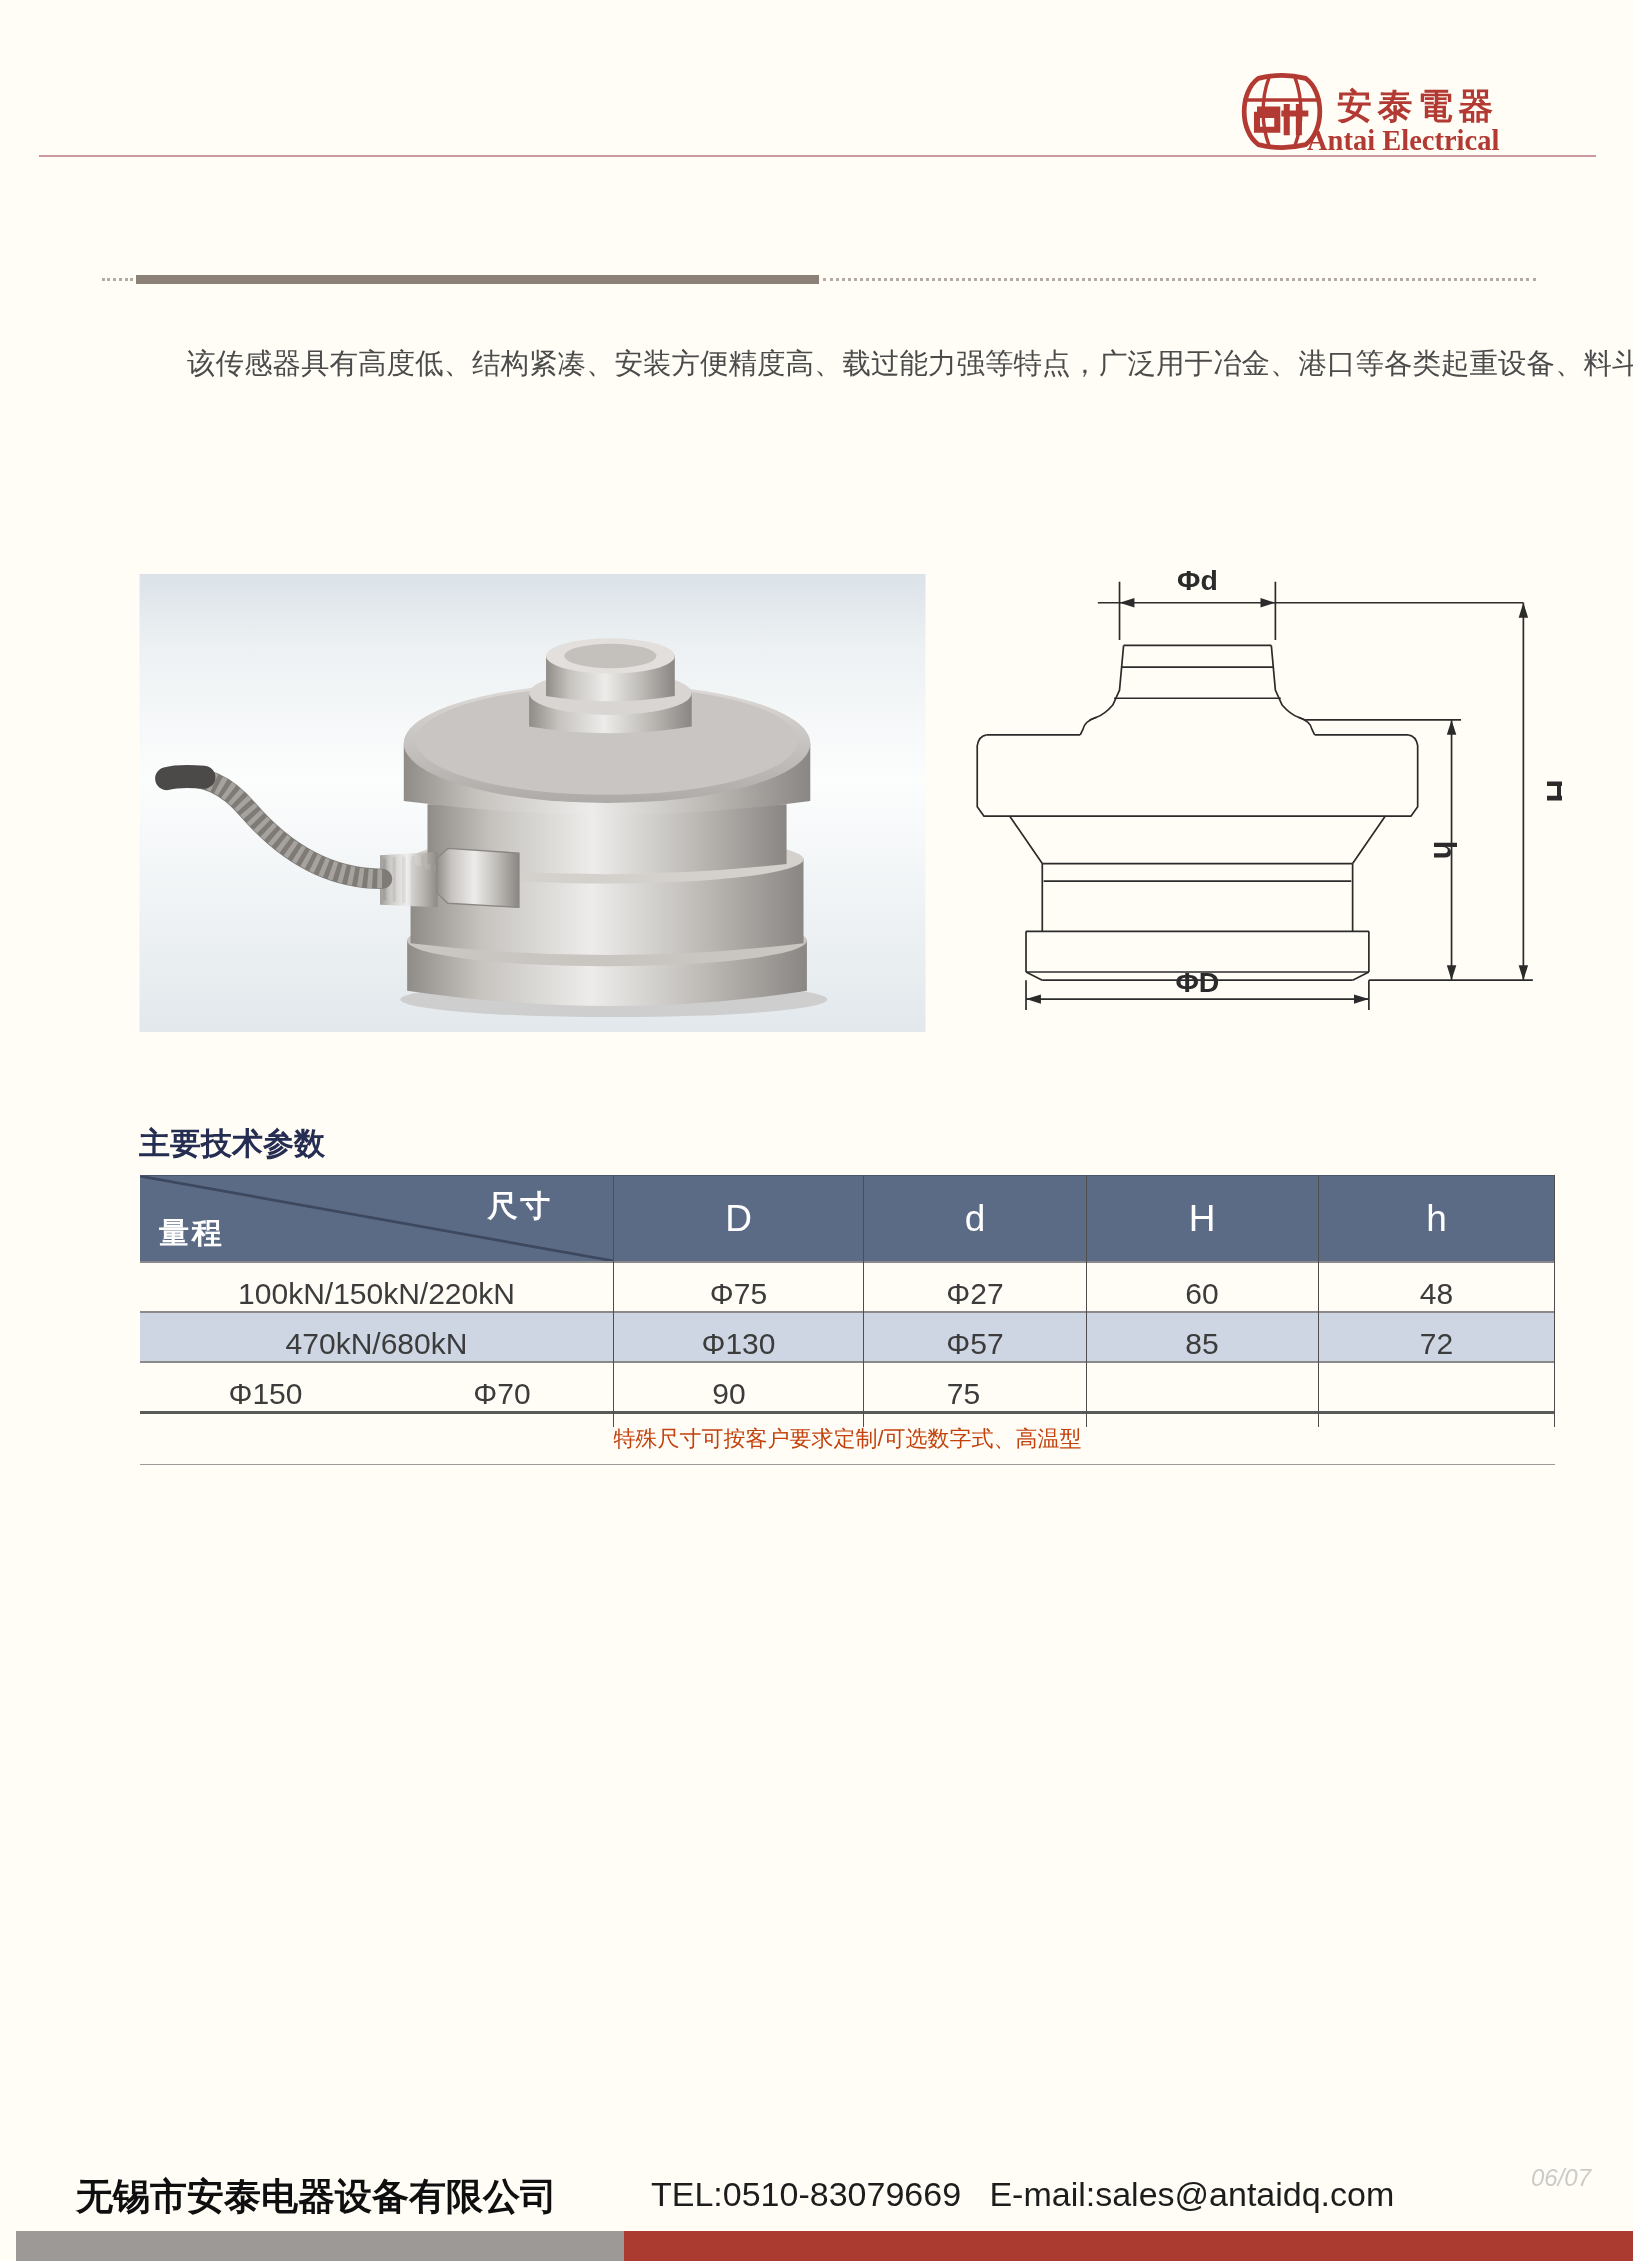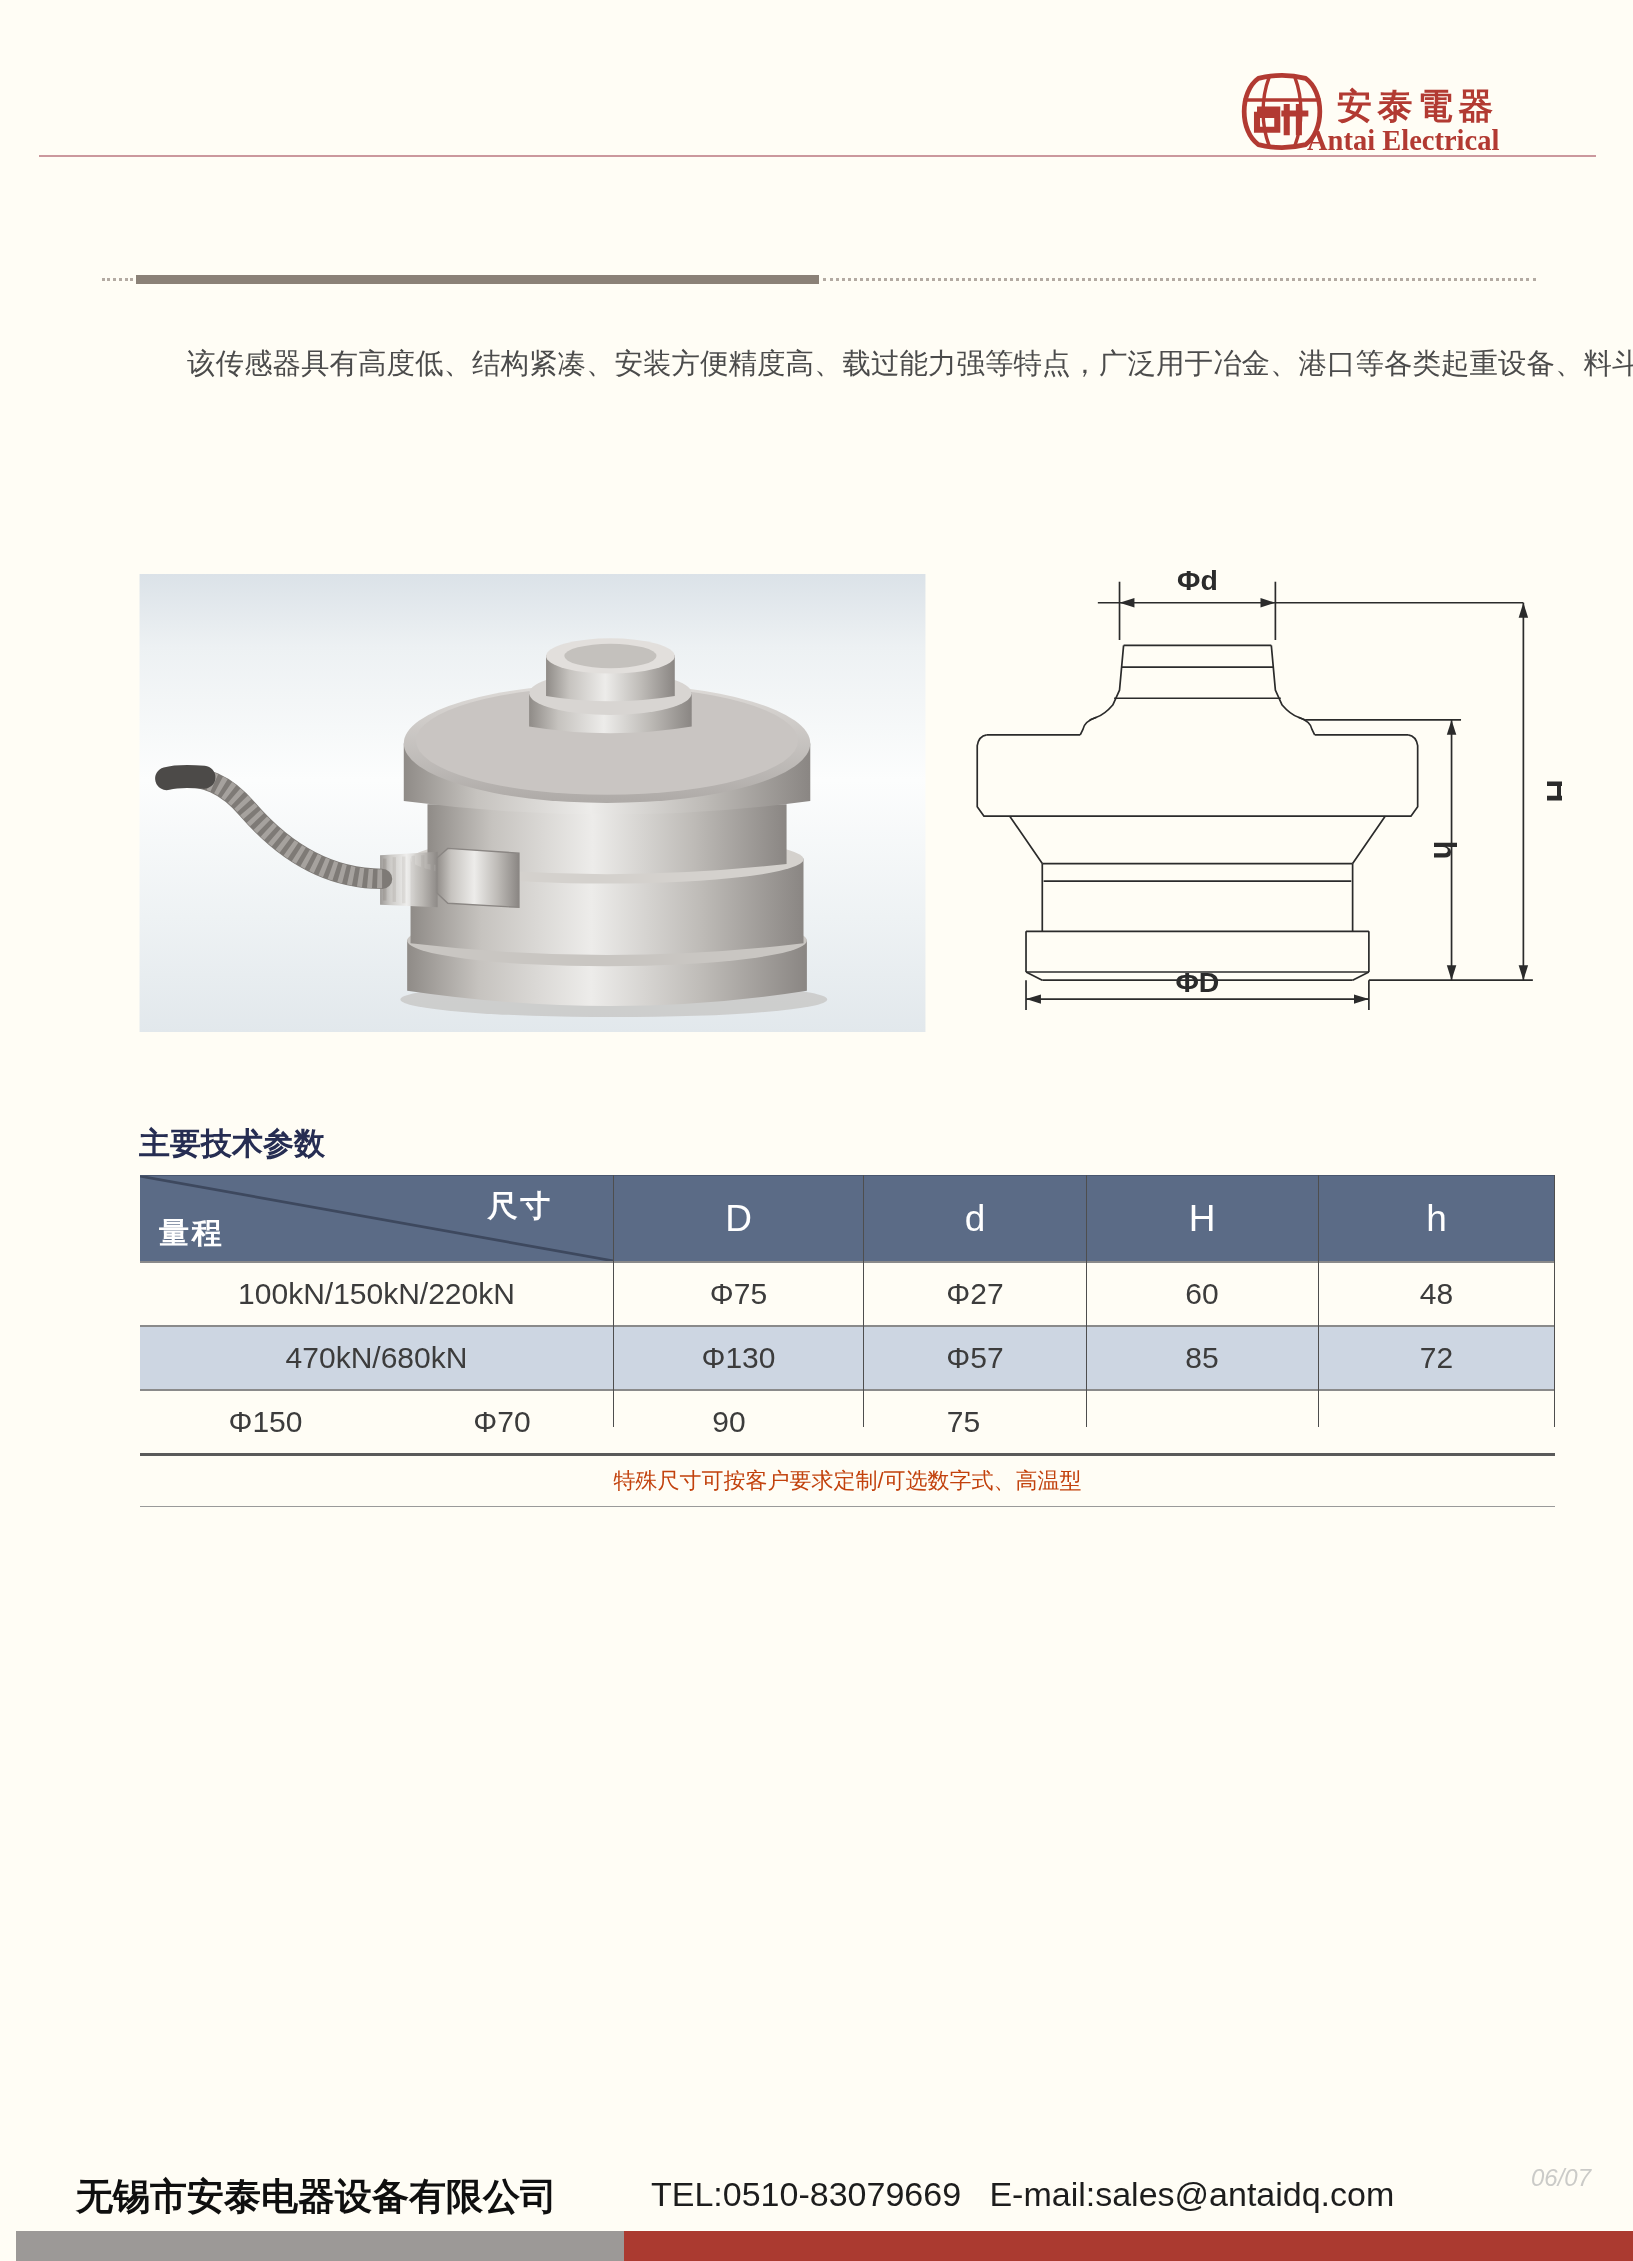--- a/index.html
+++ b/index.html
@@ -39,21 +39,21 @@
   
   .section-title{left:139px;top:1115px;font-size:31px;font-weight:700;color:#262d52;margin-top:8px;}
 
   
   .spec-table{left:140px;top:1175px;width:1415px;}
   .t-row{display:flex;width:1415px;}
   .t-header{height:85px;background:#5b6b86;border-top:1.4px solid #49566e;position:relative;}
   .t-divider{height:2px;background:#8a8a8a;}
   .t-divider-thick{height:2.7px;background:#5a5a5a;}
   .t-bottom{height:1.4px;background:#9a9a9a;}
-  .t-data{height:62px;align-items:center;}
+  .t-data{height:48px;align-items:flex-end;}
   .t-data.alt{background:#cdd6e2;}
   .cell{display:flex;align-items:center;justify-content:center;
     font-size:30px;color:#3c3c3c;}
   .c0{width:473px;} .c1{width:251px;} .c2{width:222px;} .c3{width:232px;} .c4{width:237px;}
   .hcell{color:#ffffff;font-size:37px;}
   .corner{position:relative;}
   .corner-size{position:absolute;right:60px;top:9.5px;color:#fff;font-size:30px;font-weight:700;letter-spacing:2.7px;}
   .corner-range{position:absolute;left:19px;bottom:6.8px;color:#fff;font-size:30px;font-weight:700;letter-spacing:2.7px;}
   .v-line{position:absolute;top:0;width:1.4px;height:252px;background:#4e4e4e;}
   .t-note{height:50px;display:flex;align-items:center;justify-content:center;

